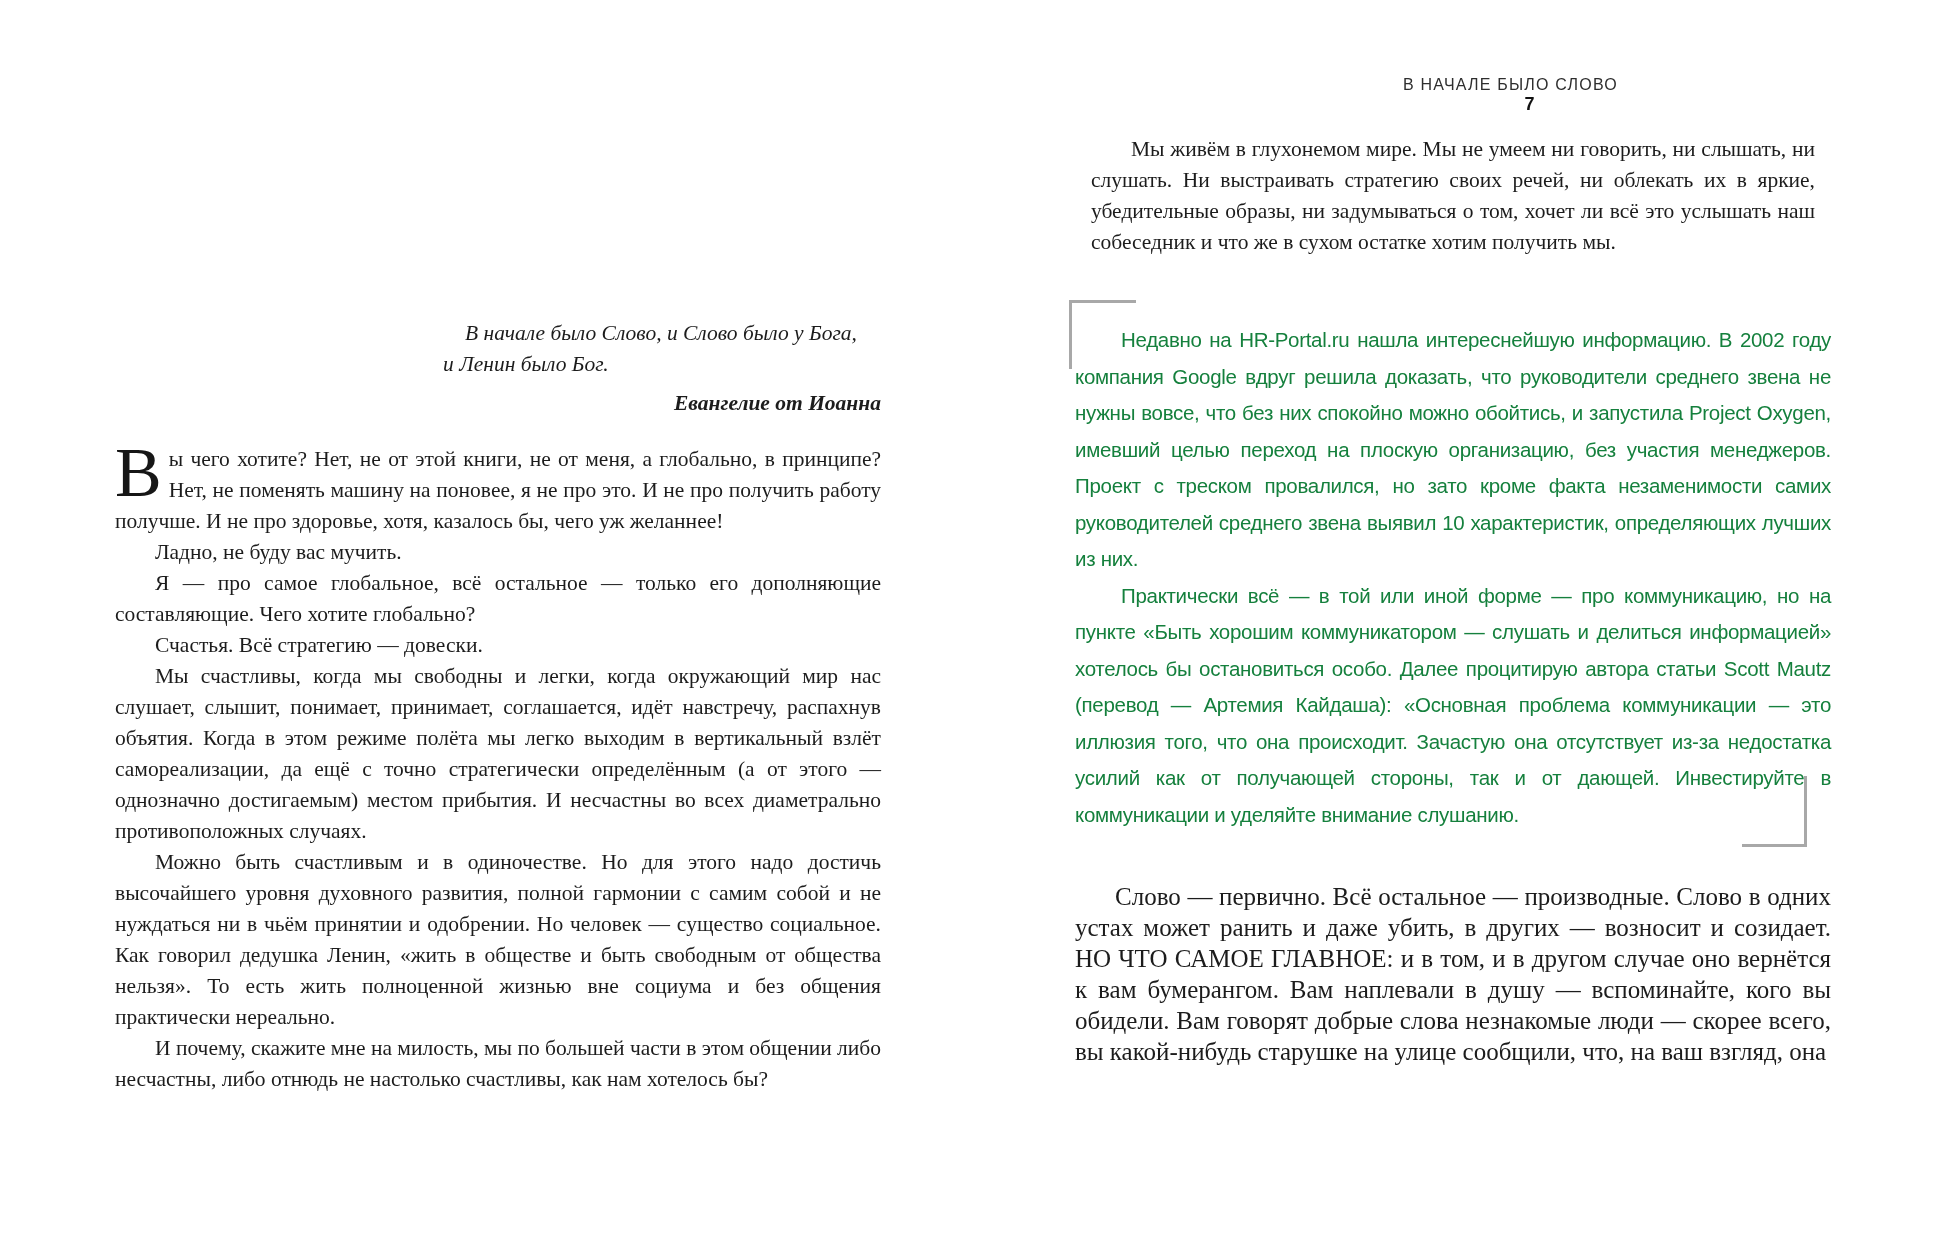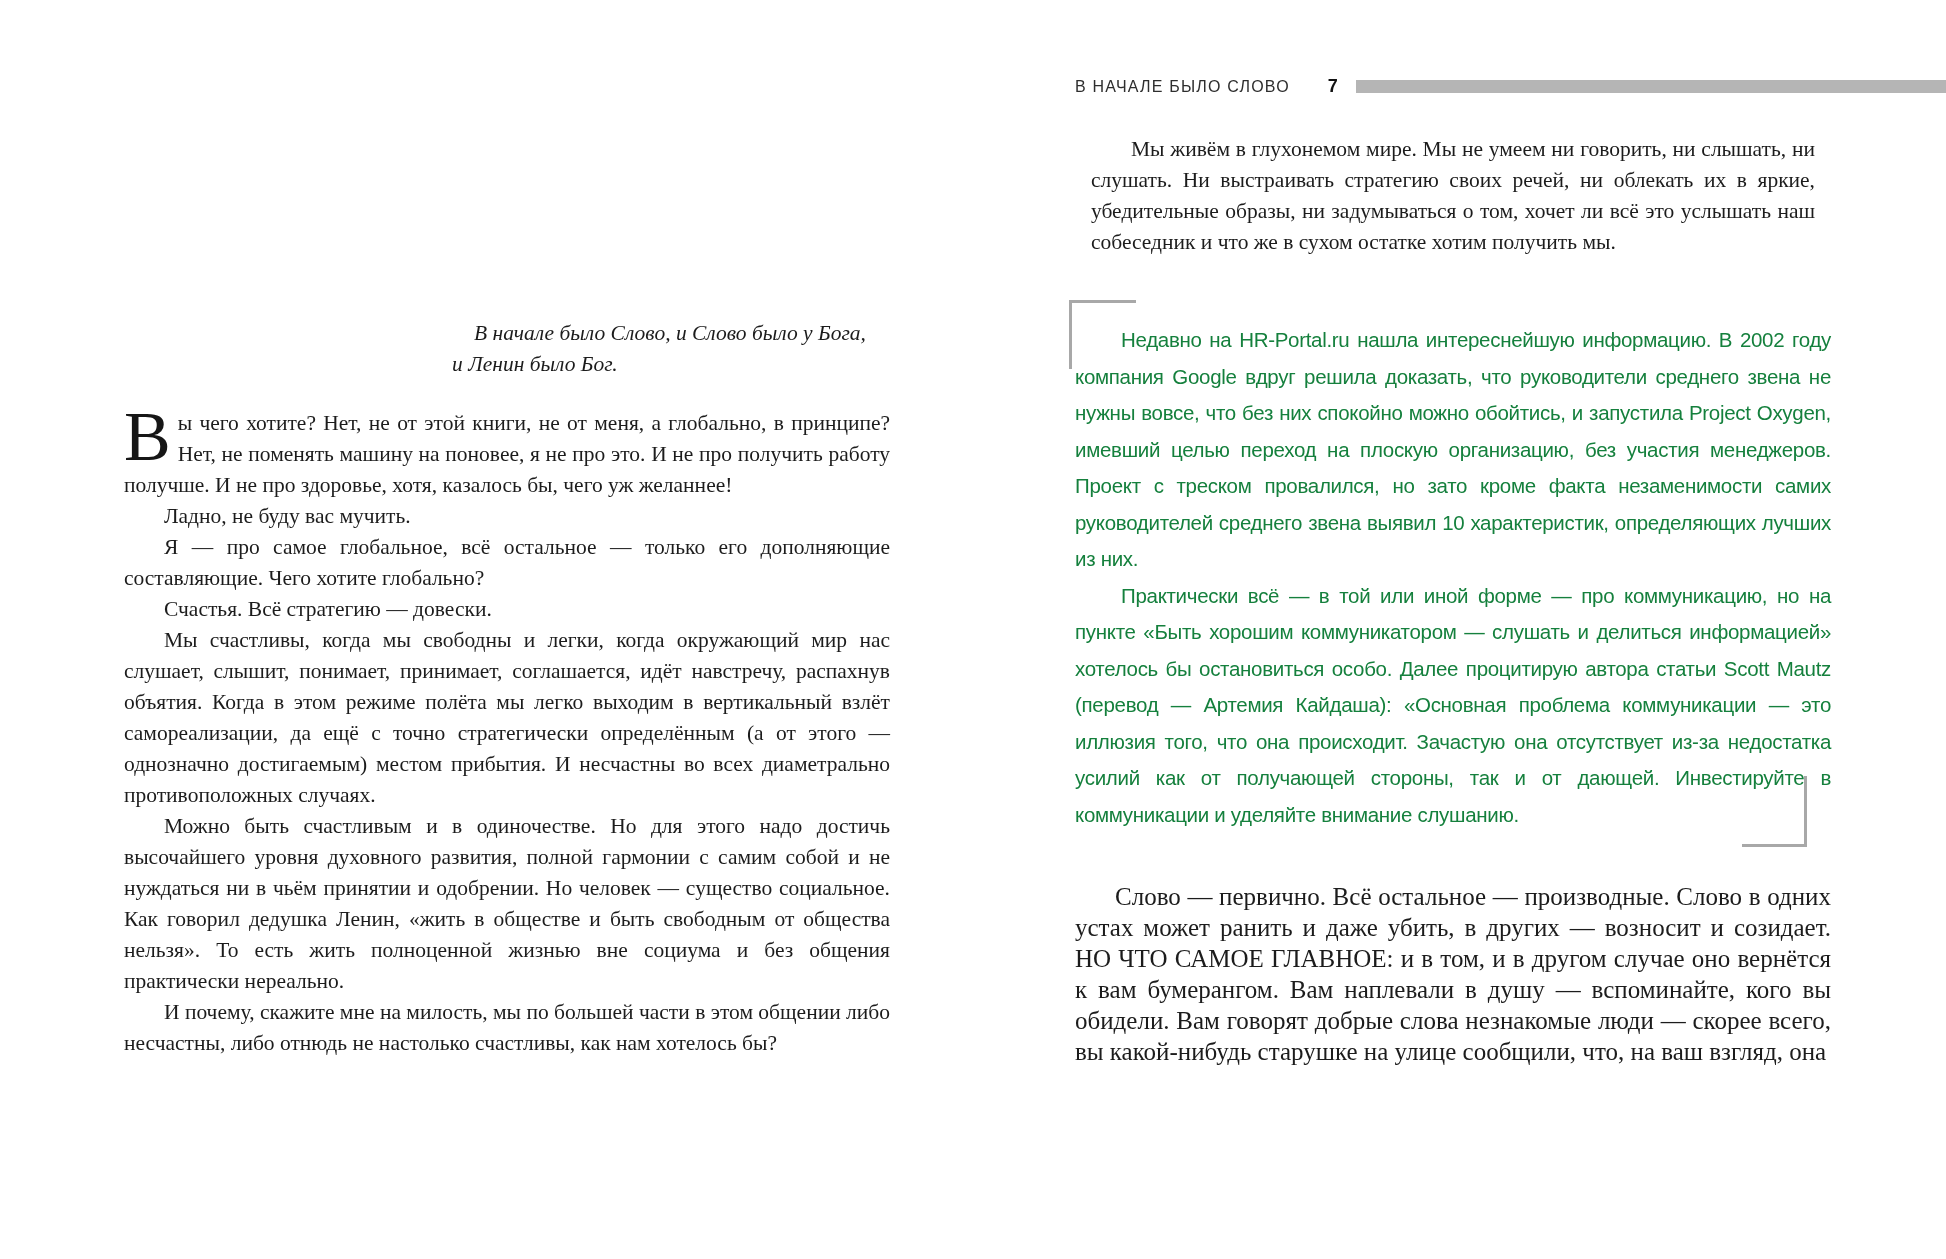--- a/index.html
+++ b/index.html
@@ -16,20 +16,21 @@
 
   
   .running-head {
     position: absolute;
     top: 76px;
     left: 1075px;
     width: 871px;
     display: flex;
     align-items: center;
     justify-content: flex-end;
+    flex-direction: column;
   }
   .running-head .head-title {
     font-family: "Liberation Sans", sans-serif;
     font-size: 16px;
     letter-spacing: 1.2px;
     color: #2e2e2e;
     white-space: nowrap;
   }
   .running-head .head-pagenum {
     font-family: "Liberation Sans", sans-serif;
@@ -41,21 +42,21 @@
   .running-head .head-bar {
     flex: 1;
     height: 13px;
     background: #b5b5b5;
     margin-left: 18px;
   }
 
   
   .left-col {
     position: absolute;
-    left: 124px;
+    left: 115px;
     top: 0;
     width: 766px;
   }
   .epigraph {
     margin-top: 318px;
     margin-left: auto;
     width: 438px;
     font-style: italic;
     font-size: 21.5px;
     line-height: 31px;
@@ -148,20 +149,21 @@
     <span class="head-pagenum">7</span>
     <span class="head-bar"></span>
   </div>
 
   <div class="left-col">
 
     <div class="epigraph">
       <div class="ep-line-1">В начале было Слово, и Слово было у Бога,</div>
       <div class="ep-line-2">и Ленин было Бог.</div>
     </div>
+    <div class="epigraph-attribution">Евангелие от Иоанна</div>
 
     <div class="body-text">
       <p class="first-para"><span class="dropcap">В</span><span>ы чего хотите? Нет, не от этой книги, не от меня, а глобально, в принципе? Нет, не поменять машину на поновее, я не про это. И не про получить работу получше. И не про здоровье, хотя, казалось бы, чего уж желаннее!</span></p>
       <p>Ладно, не буду вас мучить.</p>
       <p>Я — про самое глобальное, всё остальное — только его дополняющие составляющие. Чего хотите глобально?</p>
       <p>Счастья. Всё стратегию — довески.</p>
       <p>Мы счастливы, когда мы свободны и легки, когда окружающий мир нас слушает, слышит, понимает, принимает, соглашается, идёт навстречу, распахнув объятия. Когда в этом режиме полёта мы легко выходим в вертикальный взлёт самореализации, да ещё с точно стратегически определённым (а от этого — однозначно достигаемым) местом прибытия. И несчастны во всех диаметрально противоположных случаях.</p>
       <p>Можно быть счастливым и в одиночестве. Но для этого надо достичь высочайшего уровня духовного развития, полной гармонии с самим собой и не нуждаться ни в чьём принятии и одобрении. Но человек — существо социальное. Как говорил дедушка Ленин, «жить в обществе и быть свободным от общества нельзя». То есть жить полноценной жизнью вне социума и без общения практически нереально.</p>
       <p>И почему, скажите мне на милость, мы по большей части в этом общении либо несчастны, либо отнюдь не настолько счастливы, как нам хотелось бы?</p>
     </div>

